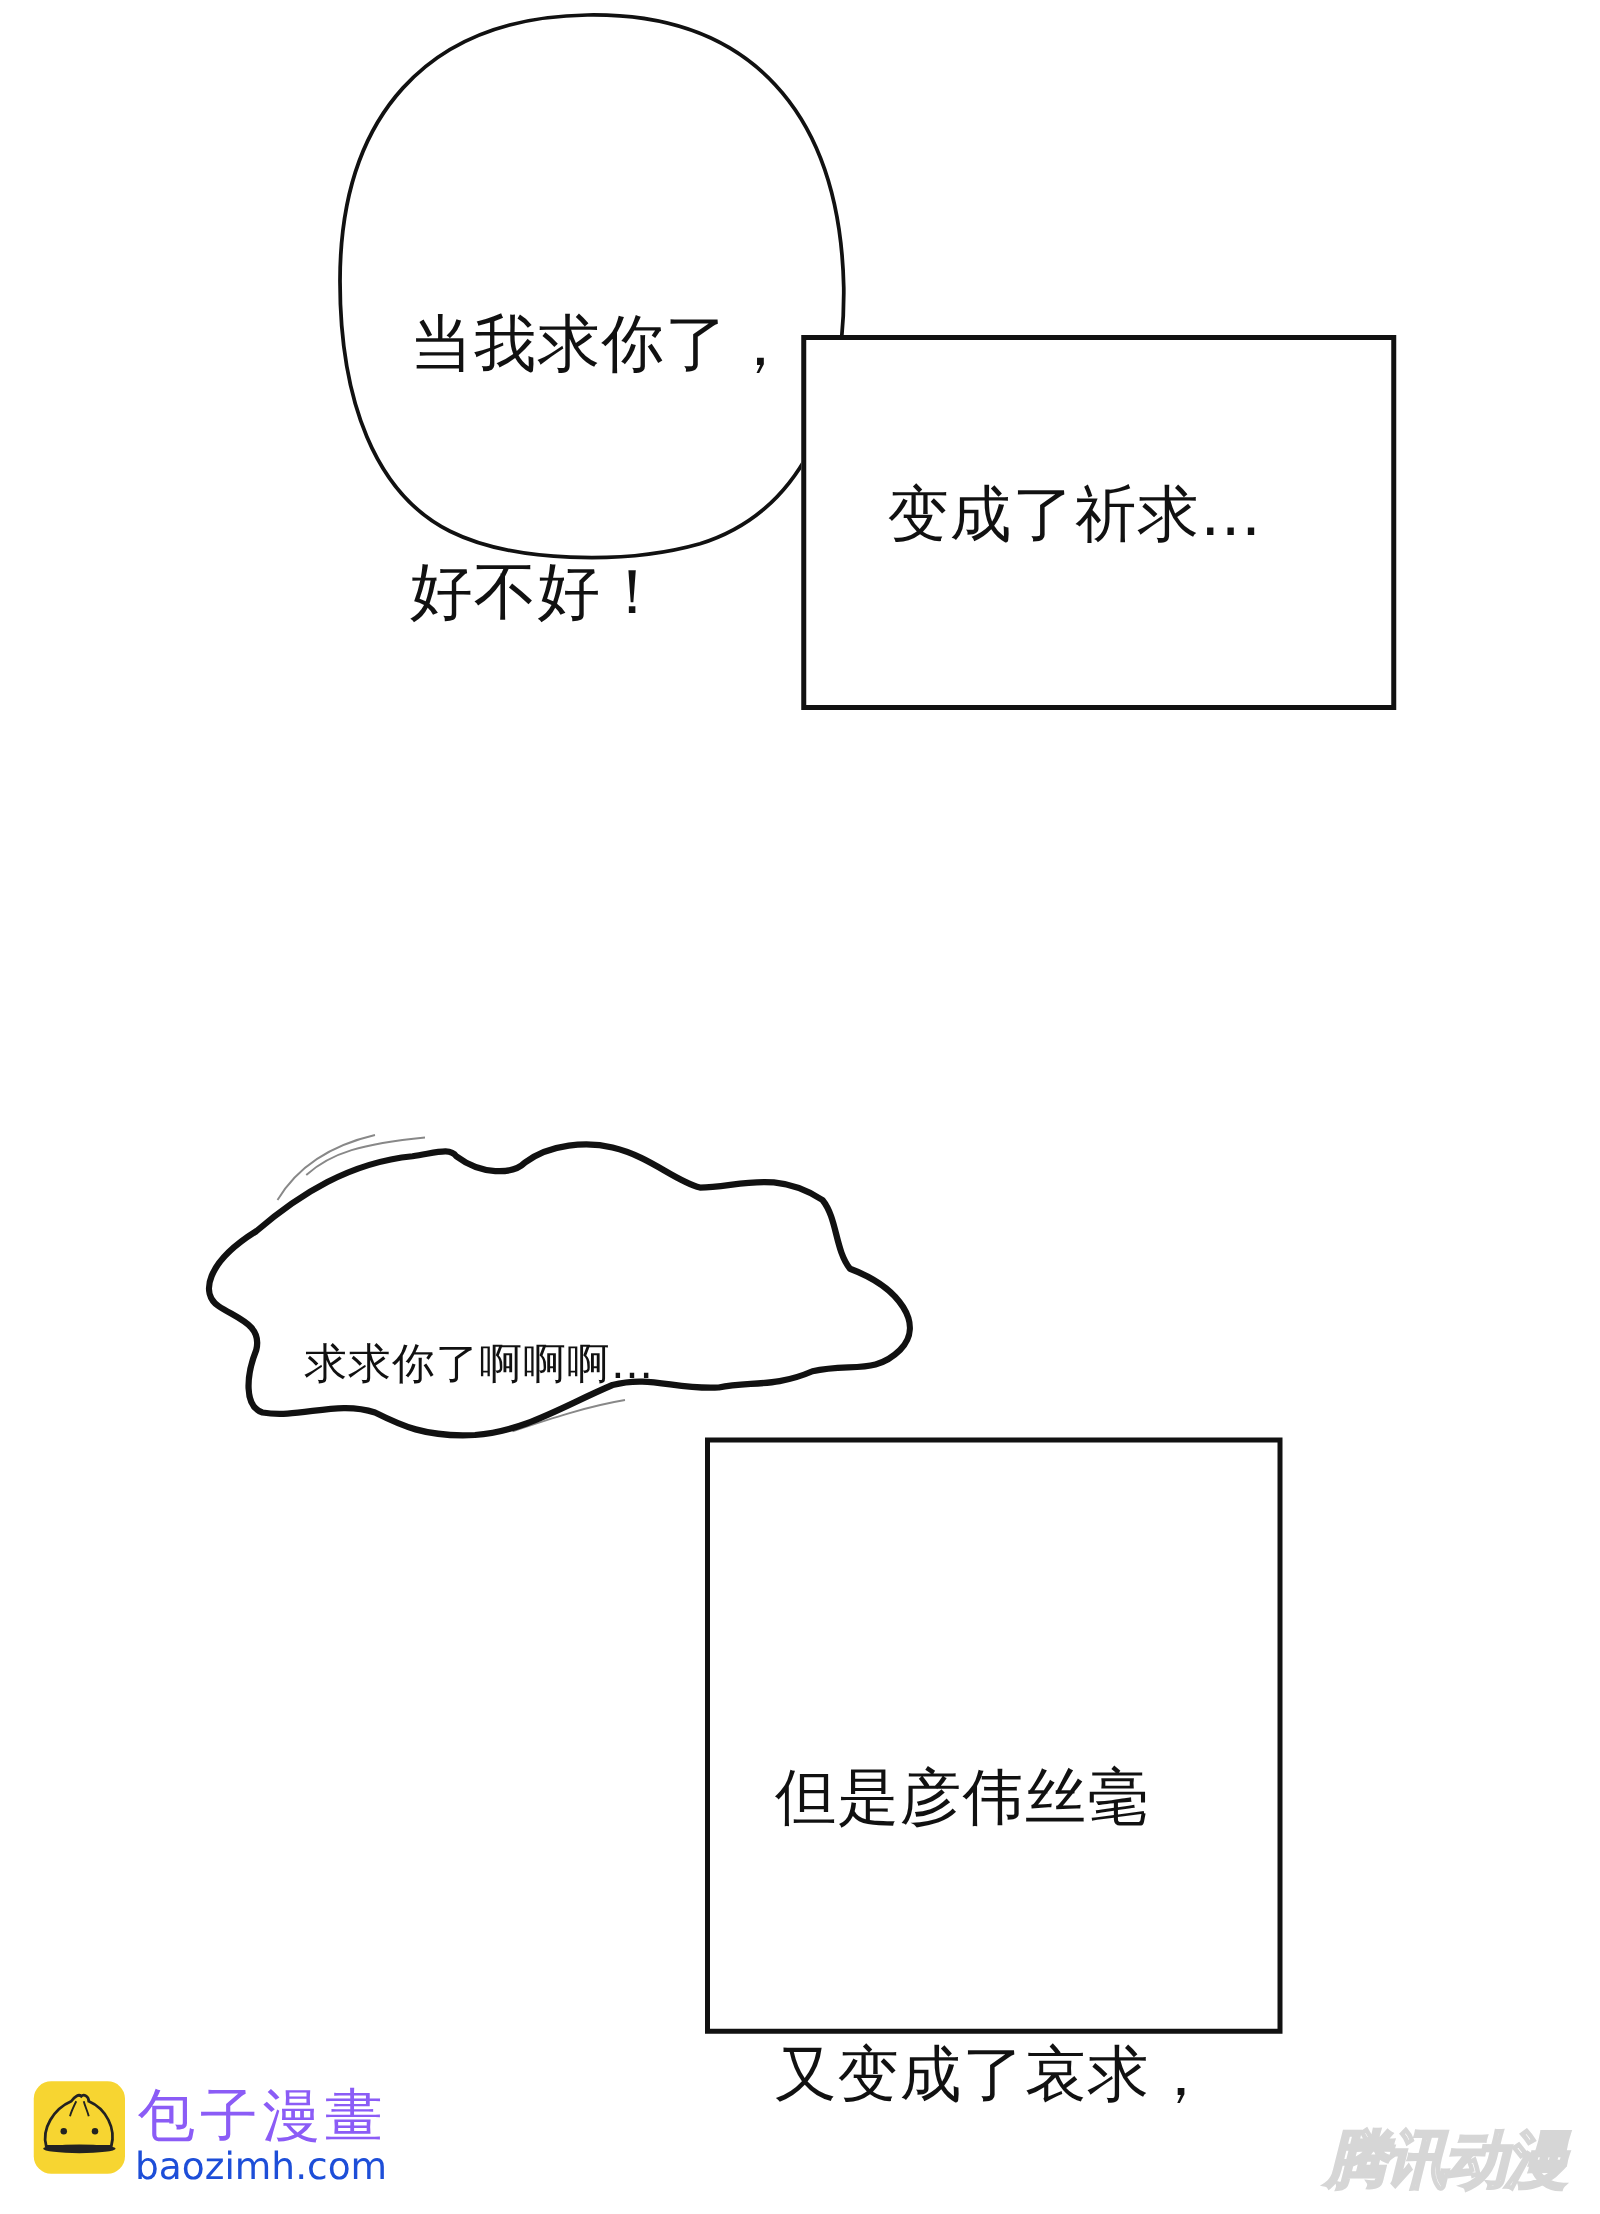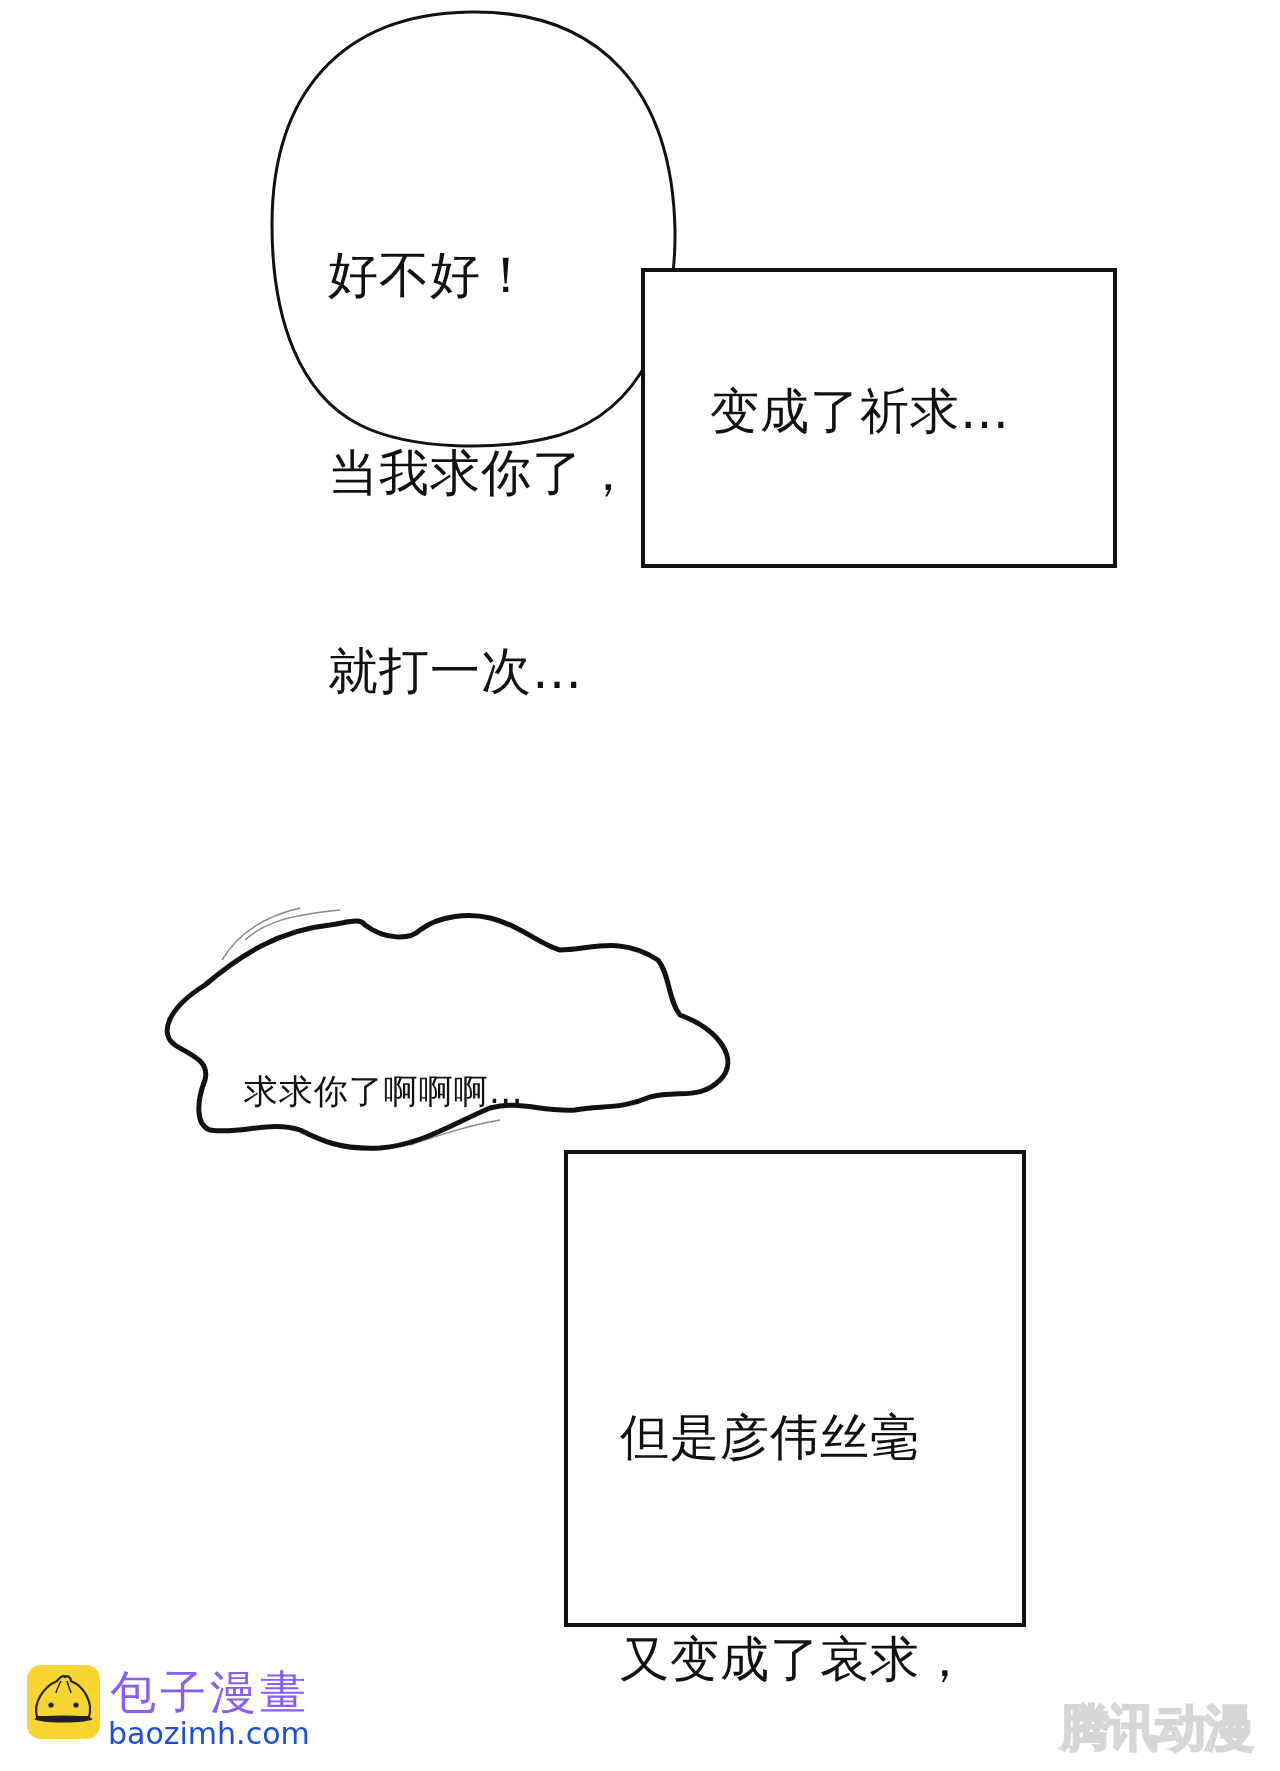--- a/index.html
+++ b/index.html
@@ -5,21 +5,21 @@
   html, body { margin: 0; padding: 0; background: #ffffff; }
   body { width: 1280px; height: 1771px; position: relative; overflow: hidden;
          font-family: "DejaVu Sans", "Liberation Sans", sans-serif; color: #111; }
   svg.layer { position: absolute; left: 0; top: 0; }
   .bubble-text { position: absolute; font-size: 50px; line-height: 66px; letter-spacing: 1px; white-space: pre; color: #111; }
   .caption-box { position: absolute; box-sizing: border-box; border: 4px solid #111; background: #fff; }
   .caption-text { position: absolute; font-size: 49px; line-height: 74px; letter-spacing: 1px; white-space: pre; color: #111; }
   .wm-logo { position: absolute; left: 27px; top: 1665px; width: 73px; height: 74px; border-radius: 14px; background: #f7d531; }
   .wm-title { position: absolute; left: 110px; top: 1662px; font-size: 46px; color: #8b5cf6; letter-spacing: 4px; white-space: nowrap; }
   .wm-url { position: absolute; left: 108px; top: 1716px; font-size: 30px; color: #1d4ed8; white-space: nowrap; }
-  .wm-right { position: absolute; left: 1060px; top: 1695px; font-size: 50px; font-weight: bold; 
+  .wm-right { position: absolute; left: 1060px; top: 1695px; font-size: 50px; font-weight: bold; font-style: italic;
               color: #ffffff; -webkit-text-stroke: 2px #d6d6d6; letter-spacing: -2px; white-space: nowrap; }
 </style>
 </head>
 <body>
 
 <svg class="layer" width="1280" height="1771" viewBox="0 0 1280 1771">
 
   <path d="M 470 12 C 600 10, 672 90, 675 230 C 676 330, 640 410, 560 435 C 500 452, 410 450, 360 425 C 300 395, 272 320, 272 225 C 272 95, 340 14, 470 12 Z" fill="#ffffff" stroke="#111" stroke-width="3"></path>
 
   <g stroke="#888" stroke-width="1.5" fill="none">
@@ -45,23 +45,22 @@
            C 540 1112, 520 1100, 490 1108
            C 450 1125, 420 1145, 380 1148
            C 340 1150, 320 1140, 300 1130
            C 270 1120, 240 1135, 210 1130
            C 195 1125, 197 1100, 205 1080
            C 210 1060, 190 1055, 175 1045
            C 160 1035, 165 1010, 205 985 Z" fill="#ffffff" stroke="#111" stroke-width="5" stroke-linejoin="round"></path>
 </svg>
 
 <div class="bubble-text" style="left:328px; top:110px;">
+  <div>当我求你了，</div>
   <div>好不好！</div>
-  <div>当我求你了，</div>
-  <div>就打一次…</div>
 </div>
 
 <div class="caption-box" style="left:641px; top:268px; width:476px; height:300px;"></div>
 <div class="caption-text" style="left:710px; top:375px;">变成了祈求…</div>
 
 <div class="bubble-text" style="left:220px; top:992px; font-size:34px;">
   <span>求求你了啊啊啊…</span>
 </div>
 
 <div class="caption-box" style="left:564px; top:1150px; width:462px; height:477px;"></div>

